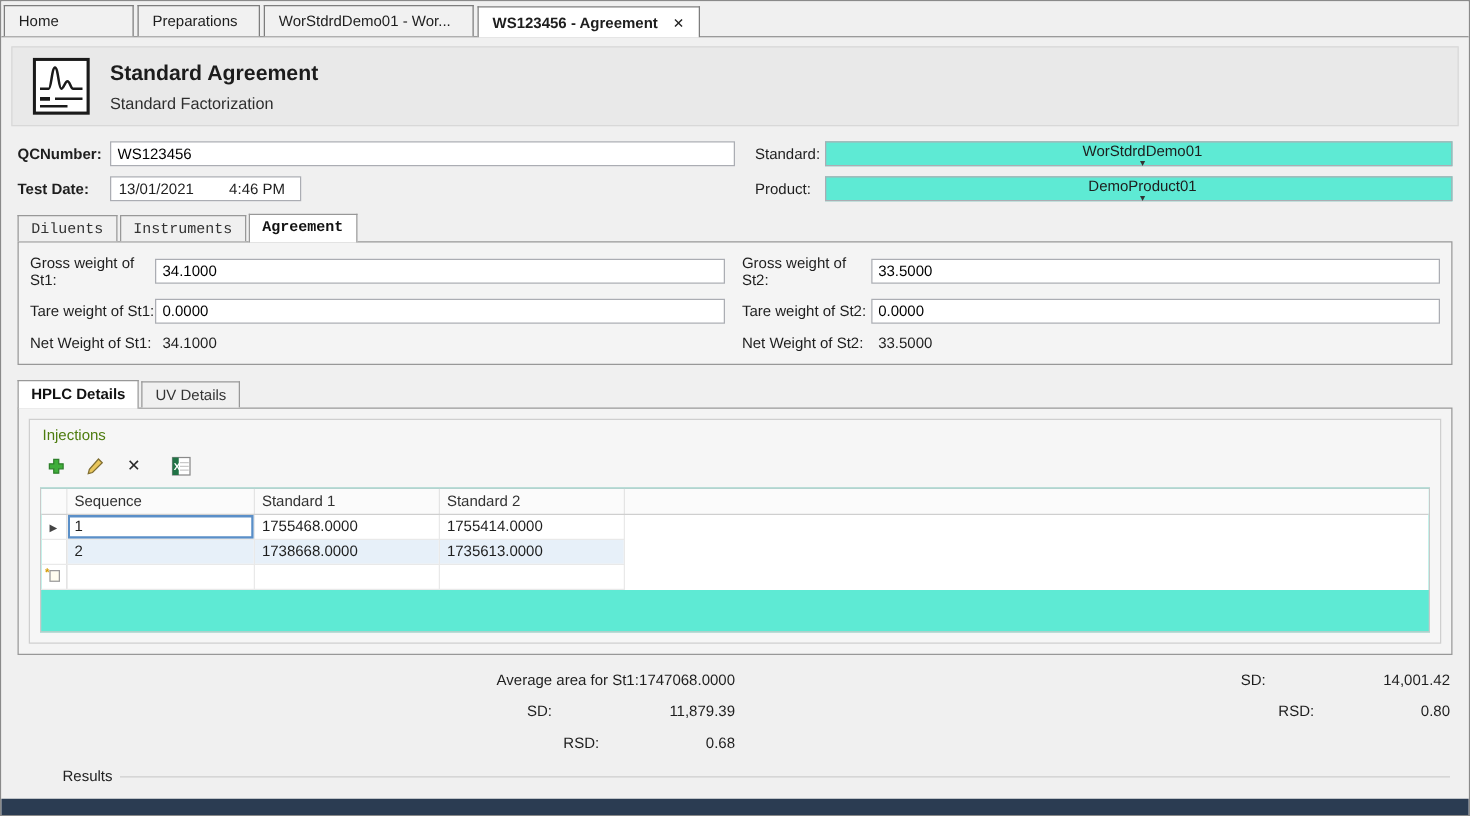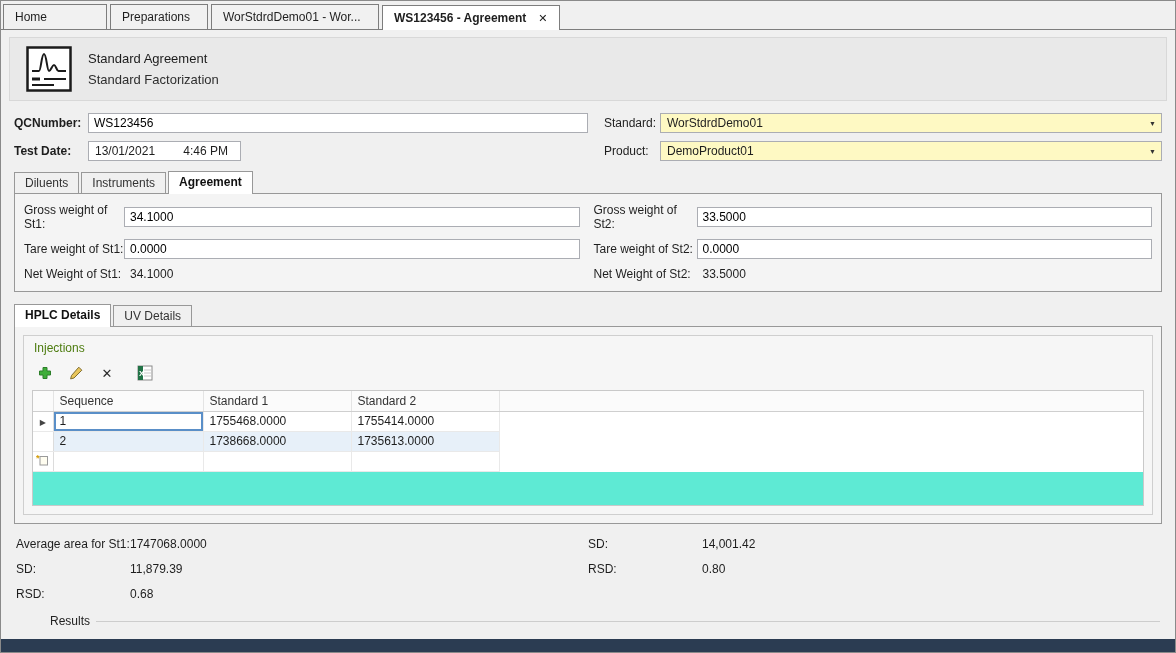--- a/index.html
+++ b/index.html
@@ -43,21 +43,21 @@
 
   
   .main { flex:1; padding: 5px 5px 0 5px; background:#f0f0f0; overflow:hidden; }
 
   .hdr {
     border:1px solid #d8d8d8; background:#e9e9e9;
     height: 64px; margin: 2px 3px 12px 3px;
     display:flex; align-items:center; gap:16px; padding: 6px 16px;
   }
   .hicon svg { display:block; }
-  .htitle { font-size:13px; font-weight:normal; color:#1c1c1c; }
+  .htitle { font-size:17px; font-weight:bold; color:#1c1c1c; }
   .hsub { font-size:13px; color:#2e2e2e; margin-top:6px; }
 
   .frow {
     display:grid;
     grid-template-columns: 74px 500px 14px 58px 1fr;
     align-items:center;
     margin: 0 8px 8px 8px;
   }
   .flabel { font-weight:bold; }
   .flabel2 { font-weight:normal; padding-left:2px; }
@@ -67,22 +67,22 @@
     padding: 0 5px; font: 12px "Liberation Sans", sans-serif;
     outline:none;
   }
   .datebox {
     width:153px; height:20px;
     border:1px solid #abadb3; background:#fff;
     display:flex; align-items:center; justify-content:space-between;
     padding: 0 12px 0 6px;
   }
   .combo {
-    height:20px; border:1px solid #abadb3; background:#fef9c3;
-    display:flex; align-items:center; padding-left:6px; cursor:default;
+    height:20px; border:1px solid #abadb3; background:#5eead4;
+    display:flex; align-items:center; padding-left:6px; cursor:default;flex-direction:column;
   }
   .combo .ctext { flex:1; }
   .combo .carrow { width:17px; text-align:center; font-size:7px; color:#333; }
 
   
   .stabs { display:flex; align-items:flex-end; padding-left:8px; position:relative; z-index:2; margin-top:12px; }
   .stab {
     border:1px solid #989898; border-bottom:none;
     background:#f0f0f0; padding: 3px 10px 3px 10px;
     margin-right:2px; color:#333; cursor:default; white-space:nowrap;
@@ -135,21 +135,21 @@
   }
   .grid td.ind { padding:0; text-align:center; border-right:1px solid #dcdcdc; }
   .grid td.nob { border-right:none; border-bottom:none; }
   .marker { font-size:8px; color:#444; }
   td.focuscell { box-shadow: inset 0 0 0 2px #5a8fc8; background:#fff; }
   tr.altsel td.data { background:#e7f0f9; }
 
   
   .stats { display:flex; margin: 13px 10px 0 10px; }
   .stats-col { width:50%; }
-  .srow { display:flex; margin-bottom:11px; align-items:baseline; }
+  .srow { display:flex; margin-bottom:11px; align-items:baseline;justify-content:flex-end; }
   .slabel { width:114px; flex:0 0 114px; }
   .sval { }
 
   
   .resgroup { margin: 2px 10px 0 10px; }
   .reshead { display:flex; align-items:center;margin-left:34px; }
   .reshead .txt { margin-right:6px; color:#222; }
   .reshead .line { flex:1; border-top:1px solid #cdcdcd; height:0; }
 
   
@@ -214,21 +214,21 @@
         </div>
       </div>
       <span></span>
       <label class="flabel2">Product:</label>
       <div class="combo">
         <span class="ctext">DemoProduct01</span>
         <span class="carrow">▼</span>
       </div>
     </div>
 
-    <div class="stabs" style="margin-top:10px;">
+    <div class="stabs" style="margin-top:10px;font-family:Liberation Mono, monospace;">
       <div class="stab">
         <span>Diluents</span>
       </div>
       <div class="stab">
         <span>Instruments</span>
       </div>
       <div class="stab active">
         <span>Agreement</span>
       </div>
     </div>

